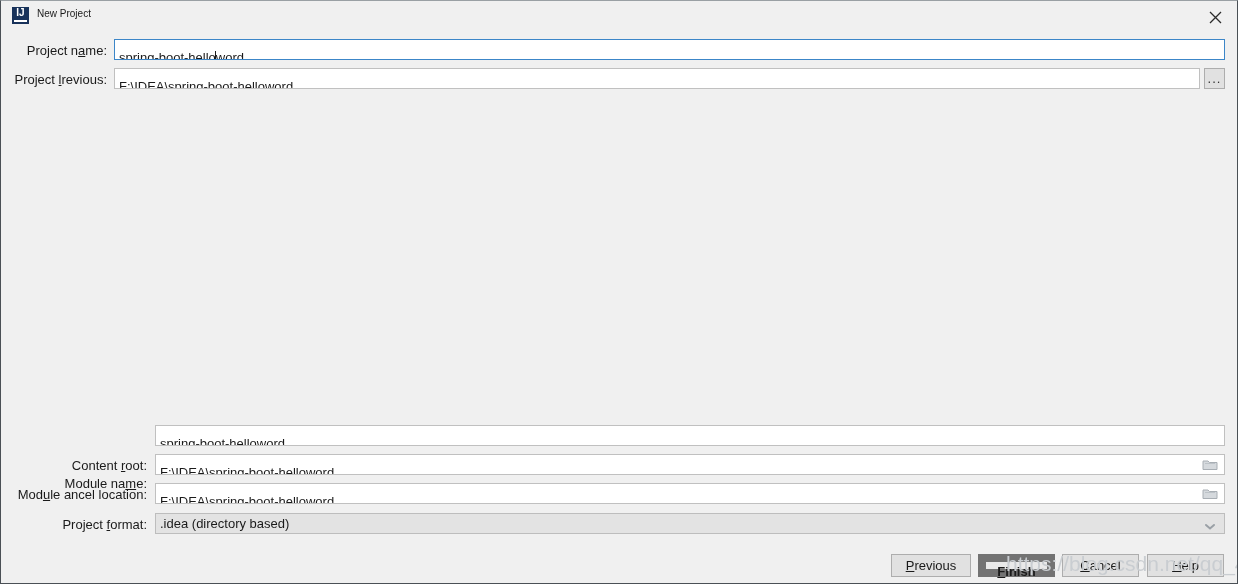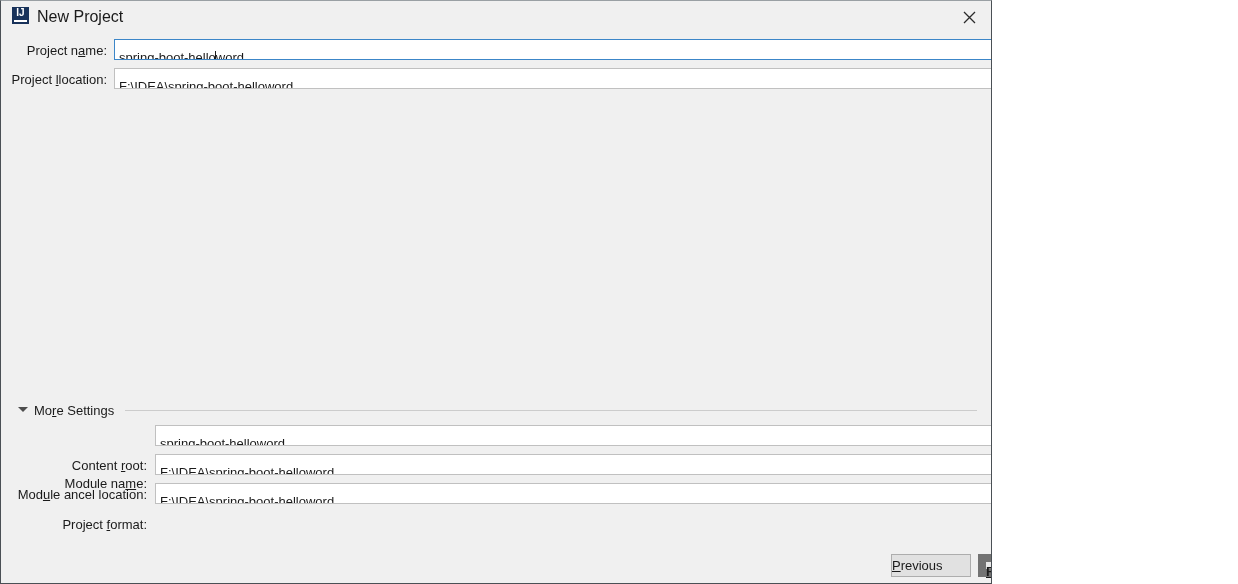--- a/index.html
+++ b/index.html
@@ -7,21 +7,21 @@
     margin: 0;
     padding: 0;
     background: #ffffff;
   }
   body {
     font-family: "Liberation Sans", sans-serif;
     -webkit-font-smoothing: antialiased;
   }
   .dialog {
     position: relative;
-    width: 992px;
+    width: 1238px;
     height: 584px;
     background: #f0f0f0;
     box-sizing: border-box;
     border-left: 1px solid #4a5055;
     border-right: 1px solid #4a5055;
     border-bottom: 1px solid #4a5055;
     border-top: 1px solid #9aa0a4;
     overflow: hidden;
     color: #1a1a1a;
     font-size: 13px;
@@ -56,21 +56,21 @@
   .ij-logo .ij-bar {
     position: absolute;
     left: 2px; right: 2px;
     bottom: 2px;
     height: 2px;
     background: #ffffff;
   }
   .title-text {
     position: absolute;
     left: 36px; top: 7px;
-    font-size: 16px;
+    font-size: 10px;
     color: #1a1a1a;
     white-space: nowrap;
   }
   .close-btn {
     position: absolute;
     right: 8px; top: 4px;
     width: 28px; height: 24px;
     cursor: default;
   }
   .close-btn svg { display: block; margin: 6px auto; }
@@ -180,21 +180,21 @@
   
   .btn {
     position: absolute;
     top: 553px;
     height: 23px;
     background: #e1e1e1;
     border: 1px solid #adadad;
     box-sizing: border-box;
     font-size: 13px;
     color: #1a1a1a;
-    text-align: left;
+    text-align: center;
     line-height: 21px;
     cursor: default;
     white-space: nowrap;
   }
   .btn u { text-decoration: underline; }
   .btn.primary {
     border: 8px solid #737373;
     background: #e9e9e9;
     line-height: 19px;
     font-weight: bold;
@@ -232,34 +232,27 @@
   </div>
 
   <div class="label" style="left:0px; top:42px; width:106px;">
     <span>Project n</span><u>a</u><span>me:</span>
   </div>
   <div class="textfield focused" style="left:113px; top:38px; width:1111px; height:21px;">
     <span>spring-boot-hello</span><span class="caret"></span><span>word</span>
   </div>
 
   <div class="label" style="left:0px; top:71px; width:106px;">
-    <span>Project </span><u>l</u><span>location:</span>
+    <span>Project </span><u>l</u><span>revious:</span>
   </div>
   <div class="textfield" style="left:113px; top:67px; width:1086px; height:21px;">F:\IDEA\spring-boot-helloword</div>
   <div class="browse-btn" style="left:1203px; top:67px; width:21px; height:21px;">
     <div class="dots">...</div>
   </div>
 
-  <div class="more-settings">
-    <div class="ms-triangle"></div>
-    <div class="ms-label">
-      <span>Mo</span><u>r</u><span>e Settings</span>
-    </div>
-    <div class="ms-line"></div>
-  </div>
 
   <div class="label" style="left:0px; top:444px; width:146px;margin-top:31px;">
     <span>Module na</span><u>m</u><span>e:</span>
   </div>
   <div class="textfield" style="left:154px; top:424px; width:1070px; height:21px;">spring-boot-helloword</div>
 
   <div class="label" style="left:0px; top:457px; width:146px;">
     <span>Content </span><u>r</u><span>oot:</span>
   </div>
   <div class="textfield" style="left:154px; top:453px; width:1070px; height:21px;">F:\IDEA\spring-boot-helloword</div>
@@ -277,20 +270,21 @@
   <div class="folder-icon" style="left:1201px; top:486px;">
     <svg width="16" height="13" viewBox="0 0 16 13" aria-hidden="true">
       <path d="M1 3.5 L1 11.5 L15 11.5 L15 4.5 L7.5 4.5 L6 3 L1 3 Z" fill="#d5d9dd" stroke="#a8aeb4" stroke-width="1"></path>
       <path d="M3 5.5 L13 5.5" stroke="#bcc2c7" stroke-width="1"></path>
     </svg>
   </div>
 
   <div class="label" style="left:0px; top:516px; width:146px;">
     <span>Project </span><u>f</u><span>ormat:</span>
   </div>
+  <div class="combofield" style="left:154px; top:512px; width:1070px; height:21px;">.idea (directory based)</div>
   <div class="folder-icon" style="left:1202px; top:518px;">
     <svg width="14" height="9" viewBox="0 0 14 9" aria-hidden="true">
       <path d="M3 3 L7 6.5 L11 3" stroke="#9aa0a6" stroke-width="2" fill="none" stroke-linecap="round"></path>
     </svg>
   </div>
 
   <div class="btn" style="left:890px; width:80px;">
     <span></span><u>P</u><span>revious</span>
   </div>
   <div class="btn primary" style="left:977px; width:77px;">

